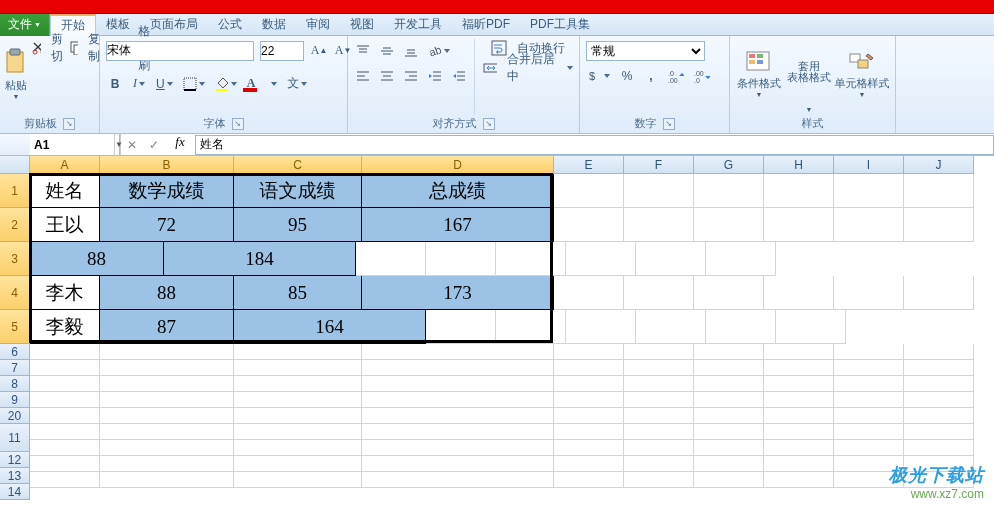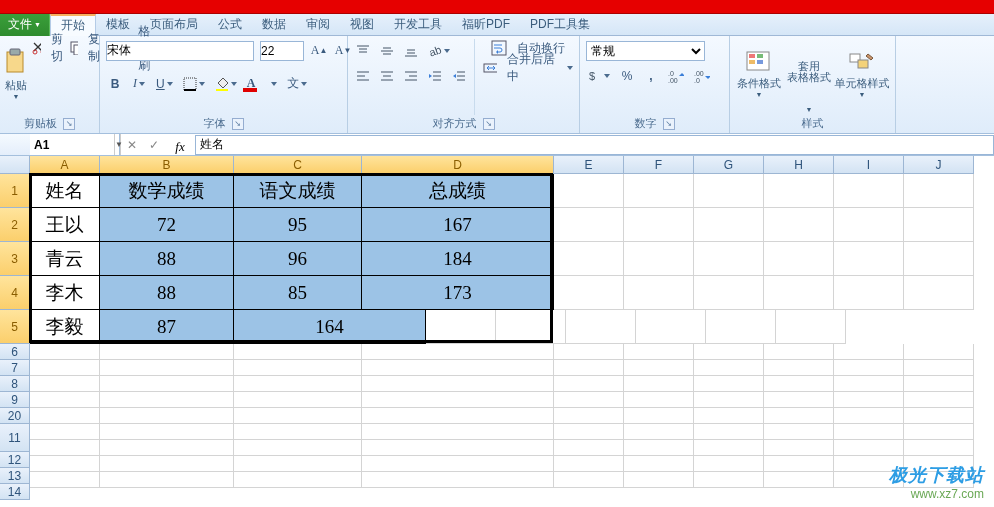--- a/index.html
+++ b/index.html
@@ -31,21 +31,21 @@
 select, input[type=text] { border:1px solid #99b6d7; font-size:12px; height:20px; background:#fff;}
 .font-combo { width:148px;}
 .size-combo { width:44px; }
 
 
 .formula-bar { display:flex; height:22px; border-bottom:1px solid #a4bfdd; background:linear-gradient(#f5faff,#e4eefb); align-items:center;}
 .name-box { width:90px; border-right:1px solid #a4bfdd; display:flex; align-items:center; height:100%; background:#fff; position:relative; margin-left:30px;}
 .name-box input { border:none; width:84px; padding:0 4px; font-weight:bold; height:18px; outline:none;}
 .name-box .ndd { width:18px; height:100%; border-left:1px solid #ccc; display:flex; align-items:center; justify-content:center;}
 .fx-area { display:flex; align-items:center; flex:1; height:100%; background:#fff; border-left:1px solid #ccc;}
-.fx-btn { width:30px; display:flex; align-items:flex-end; justify-content:center; height:100%; cursor:pointer;}
+.fx-btn { width:30px; display:flex; align-items:flex-start; justify-content:center; height:100%; cursor:pointer;}
 .fx-btn-sub { width:22px; display:flex; align-items:center; justify-content:center; height:100%; cursor:pointer; color:#888;}
 .fx-label { font-style:italic; font-family: "Times New Roman", serif; font-size:13px; }
 .formula-input { border:none; flex:1; height:18px; padding:0 4px; outline:none; font-family: SimSun; font-size:14px;}
 
 
 .grid-wrap { position:relative; height: calc(507px - 14px - 22px - 98px - 22px); overflow:hidden; background:#fff;}
 .corner { position:absolute; left:0; top:0; width:30px; height:18px; background:linear-gradient(#e9f1fb,#d3e3f3); border-right:1px solid #9db6d3; border-bottom:1px solid #9db6d3;}
 .col-headers { position:absolute; left:30px; top:0; height:18px; display:flex;}
 .col-h { height:18px; display:flex; align-items:center; justify-content:center; background:linear-gradient(#e9f1fb,#d3e3f3); border-right:1px solid #9db6d3; border-bottom:1px solid #9db6d3; color:#2f547b; font-size:12px;}
 .col-h.sel { background:linear-gradient(#ffe49c,#fbcf6c); color:#8a5d00;}
@@ -413,23 +413,21 @@
         <div class="cell center databg" style="width: 128px; height: 34px;">95</div>
         <div class="cell center databg" style="width: 192px; height: 34px;">167</div>
         <div class="cell" style="width: 70px; height: 34px;"></div>
         <div class="cell" style="width: 70px; height: 34px;"></div>
         <div class="cell" style="width: 70px; height: 34px;"></div>
         <div class="cell" style="width: 70px; height: 34px;"></div>
         <div class="cell" style="width: 70px; height: 34px;"></div>
         <div class="cell" style="width: 70px; height: 34px;"></div>
       </div>
       <div class="cell-row">
-        <div class="cell center headerbg" style="width: 70px; height: 34px;">青云</div>
         <div class="cell center databg" style="width: 134px; height: 34px;">88</div>
-        <div class="cell center databg" style="width: 128px; height: 34px;">96</div>
         <div class="cell center databg" style="width: 192px; height: 34px;">184</div>
         <div class="cell" style="width: 70px; height: 34px;"></div>
         <div class="cell" style="width: 70px; height: 34px;"></div>
         <div class="cell" style="width: 70px; height: 34px;"></div>
         <div class="cell" style="width: 70px; height: 34px;"></div>
         <div class="cell" style="width: 70px; height: 34px;"></div>
         <div class="cell" style="width: 70px; height: 34px;"></div>
       </div>
       <div class="cell-row">
         <div class="cell center headerbg" style="width: 70px; height: 34px;">李木</div>

